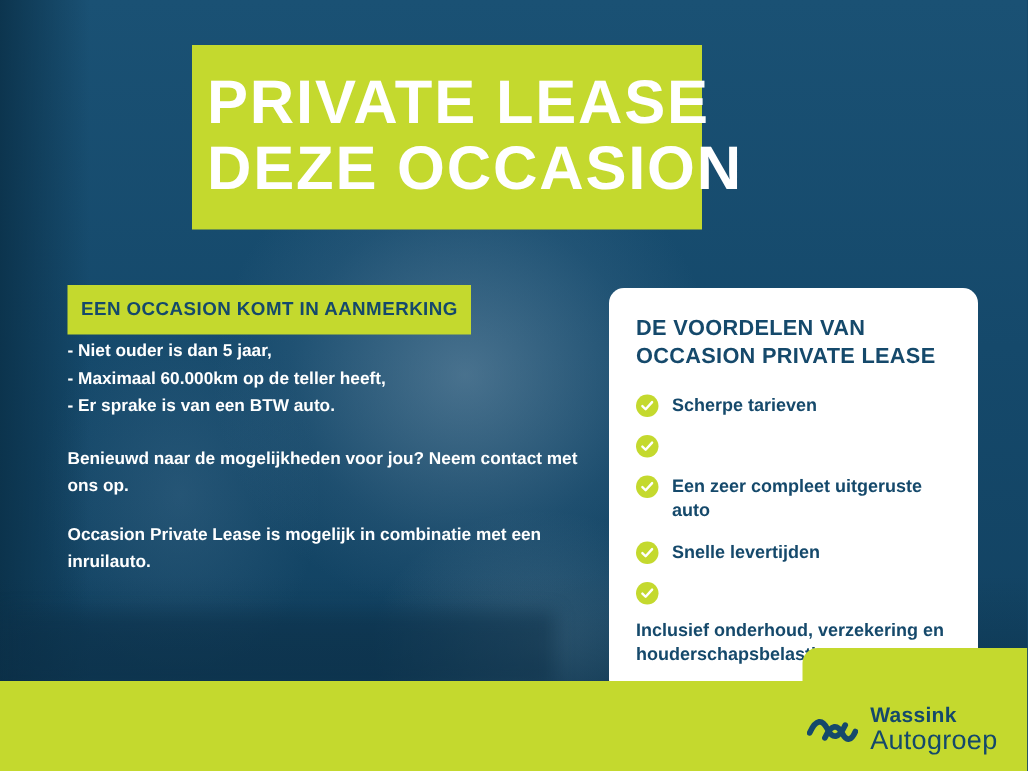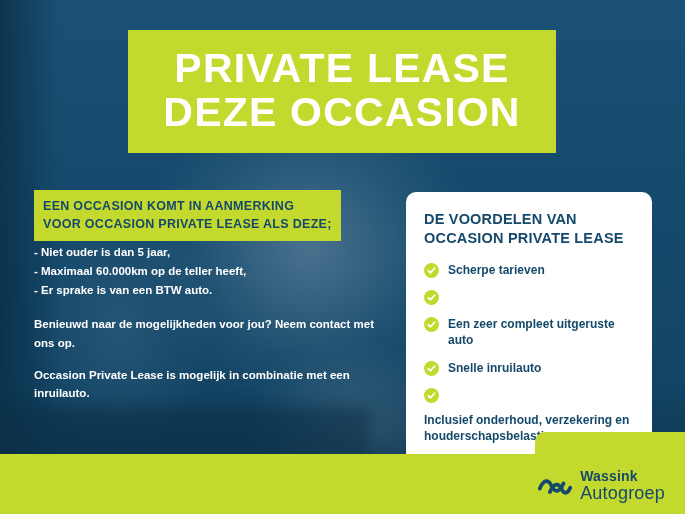--- a/index.html
+++ b/index.html
@@ -100,40 +100,40 @@
     font-size: 18px;
     font-weight: normal;
     letter-spacing: 0.2px;
   }
 
   
   .headline {
     position: absolute;
     left: 128px;
     top: 30px;
-    width: 428px;
+    width: 340px;
     background: #c4d92e;
     padding: 16px 10px 18px 10px;
     box-sizing: border-box;
     text-align: center;
   }
   .headline-l1, .headline-l2 {
     color: #ffffff;
     font-weight: bold;
     font-size: 41px;
     letter-spacing: 1.2px;
     line-height: 1.08;
     text-transform: uppercase;
     white-space: nowrap;
   }
 
   
   .left-col {
     position: absolute;
-    left: 34px;
+    left: 45px;
     top: 190px;
     width: 356px;
   }
   .subhead {
     background: #c4d92e;
     color: #15496b;
     font-weight: bold;
     font-size: 12.5px;
     letter-spacing: 0.3px;
     line-height: 1.45;
@@ -221,21 +221,20 @@
   <div class="bg-shade-bottom"></div>
 
   <div class="headline">
     <div class="headline-l1">PRIVATE LEASE</div>
     <div class="headline-l2">DEZE OCCASION</div>
   </div>
 
   <div class="left-col">
     <div class="subhead">
       <div>EEN OCCASION KOMT IN AANMERKING</div>
-      <div>VOOR OCCASION PRIVATE LEASE ALS DEZE;</div>
     </div>
 
     <div class="bullets">
       <div>- Niet ouder is dan 5 jaar,</div>
       <div>- Maximaal 60.000km op de teller heeft,</div>
       <div>- Er sprake is van een BTW auto.</div>
     </div>
 
     <div class="para second">Benieuwd naar de mogelijkheden voor jou? Neem contact met ons op.</div>
     <div class="para">Occasion Private Lease is mogelijk in combinatie met een inruilauto.</div>
@@ -270,21 +269,21 @@
             </svg>
         </span>
         <span class="card-item-text">Een zeer compleet uitgeruste auto</span>
       </div>
       <div class="card-item">
         <span class="check">
           <svg width="9" height="9" viewBox="0 0 10 10">
               <path d="M1.4 5.2 L3.8 7.6 L8.6 2.3" fill="none" stroke="#ffffff" stroke-width="1.8" stroke-linecap="round" stroke-linejoin="round"></path>
             </svg>
         </span>
-        <span class="card-item-text">Snelle inruilauto</span>
+        <span class="card-item-text">Snelle levertijden</span>
       </div>
       <div class="card-item">
         <span class="check">
           <svg width="9" height="9" viewBox="0 0 10 10">
               <path d="M1.4 5.2 L3.8 7.6 L8.6 2.3" fill="none" stroke="#ffffff" stroke-width="1.8" stroke-linecap="round" stroke-linejoin="round"></path>
             </svg>
         </span>
         <span class="card-item-text">Inclusief onderhoud, verzekering en houderschapsbelasting</span>
       </div>
     </div>

